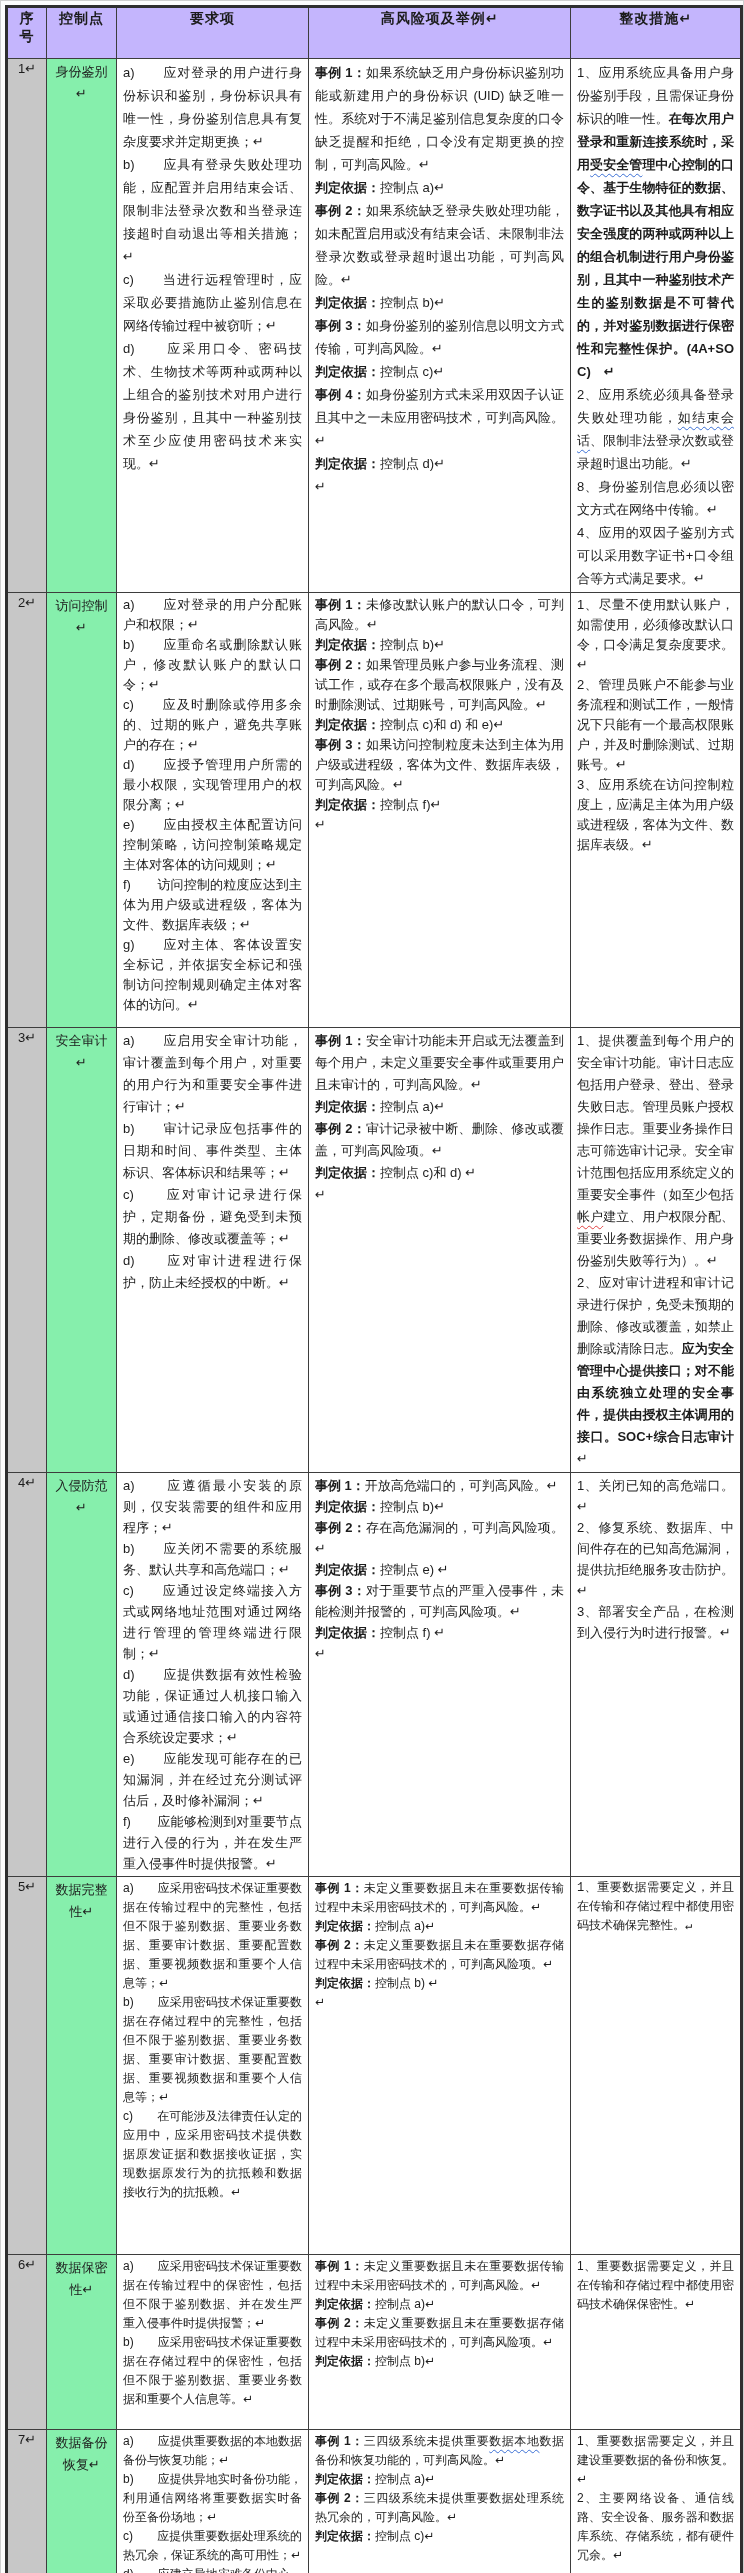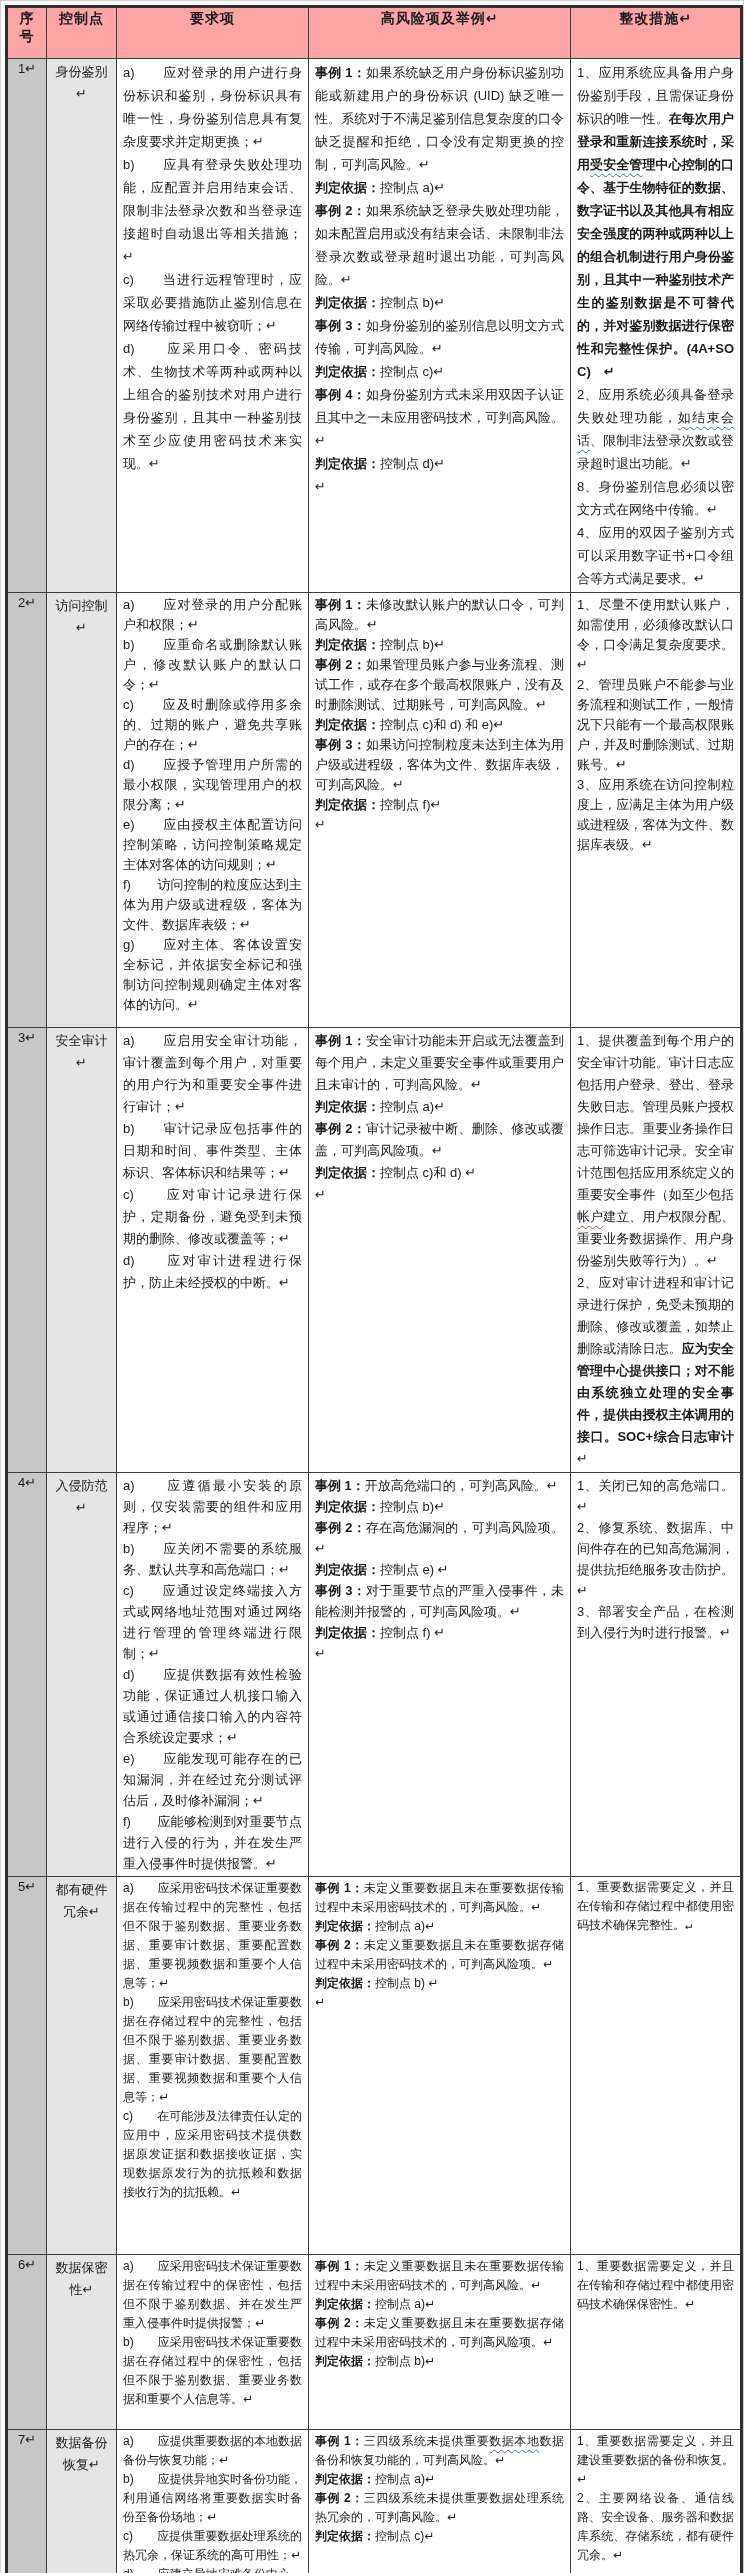--- a/index.html
+++ b/index.html
@@ -22,35 +22,35 @@
     table-layout:fixed;
     border:3px solid #2f2f2f;
   }
   table.doc th, table.doc td {
     border:1px solid #3d3d3d;
     padding:2px 6px;
     vertical-align:top;
     word-break:break-all;
   }
   thead th {
-    background:#fca5a5;
+    background:#c4b5fd;
     font-size:14px;
     font-weight:bold;
     vertical-align:middle;
     height:52px;
     letter-spacing:1px;
   }
   td.seq {
     background:#c7c7c7;
     text-align:center;
     vertical-align:middle;
     font-size:13px;
   }
   td.control {
-    background:#e5e5e5;
+    background:#86efac;
     text-align:center;
     vertical-align:middle;
     font-size:13px;
     line-height:22px;
   }
   td.content { background:#ffffff; }
   .para {
     margin:0;
     text-align:justify;
   }
@@ -189,21 +189,21 @@
             <div class="para"><span>↵</span></div>
           </td>
           <td class="content" style="font-size: 13px; line-height: 21px;">
             <div class="para"><span>1、关闭已知的高危端口。↵</span></div>
             <div class="para"><span>2、修复系统、数据库、中间件存在的已知高危漏洞，提供抗拒绝服务攻击防护。↵</span></div>
             <div class="para"><span>3、部署安全产品，在检测到入侵行为时进行报警。↵</span></div>
           </td>
         </tr>
         <tr style="height: 378px;">
           <td class="seq">5↵</td>
-          <td class="control">都有硬件冗余↵</td>
+          <td class="control">数据完整性↵</td>
           <td class="content" style="font-size: 12px; line-height: 19px;">
             <div class="para"><span>a)　　应采用密码技术保证重要数据在传输过程中的完整性，包括但不限于鉴别数据、重要业务数据、重要审计数据、重要配置数据、重要视频数据和重要个人信息等；↵</span></div>
             <div class="para"><span>b)　　应采用密码技术保证重要数据在存储过程中的完整性，包括但不限于鉴别数据、重要业务数据、重要审计数据、重要配置数据、重要视频数据和重要个人信息等；↵</span></div>
             <div class="para"><span>c)　　在可能涉及法律责任认定的应用中，应采用密码技术提供数据原发证据和数据接收证据，实现数据原发行为的抗抵赖和数据接收行为的抗抵赖。↵</span></div>
           </td>
           <td class="content" style="font-size: 12px; line-height: 19px;">
             <div class="para"><span class="b">事例 1：</span><span>未定义重要数据且未在重要数据传输过程中未采用密码技术的，可判高风险。↵</span></div>
             <div class="para"><span class="b">判定依据：</span><span>控制点 a)↵</span></div>
             <div class="para"><span class="b">事例 2：</span><span>未定义重要数据且未在重要数据存储过程中未采用密码技术的，可判高风险项。↵</span></div>
             <div class="para"><span class="b">判定依据：</span><span>控制点 b) ↵</span></div>

